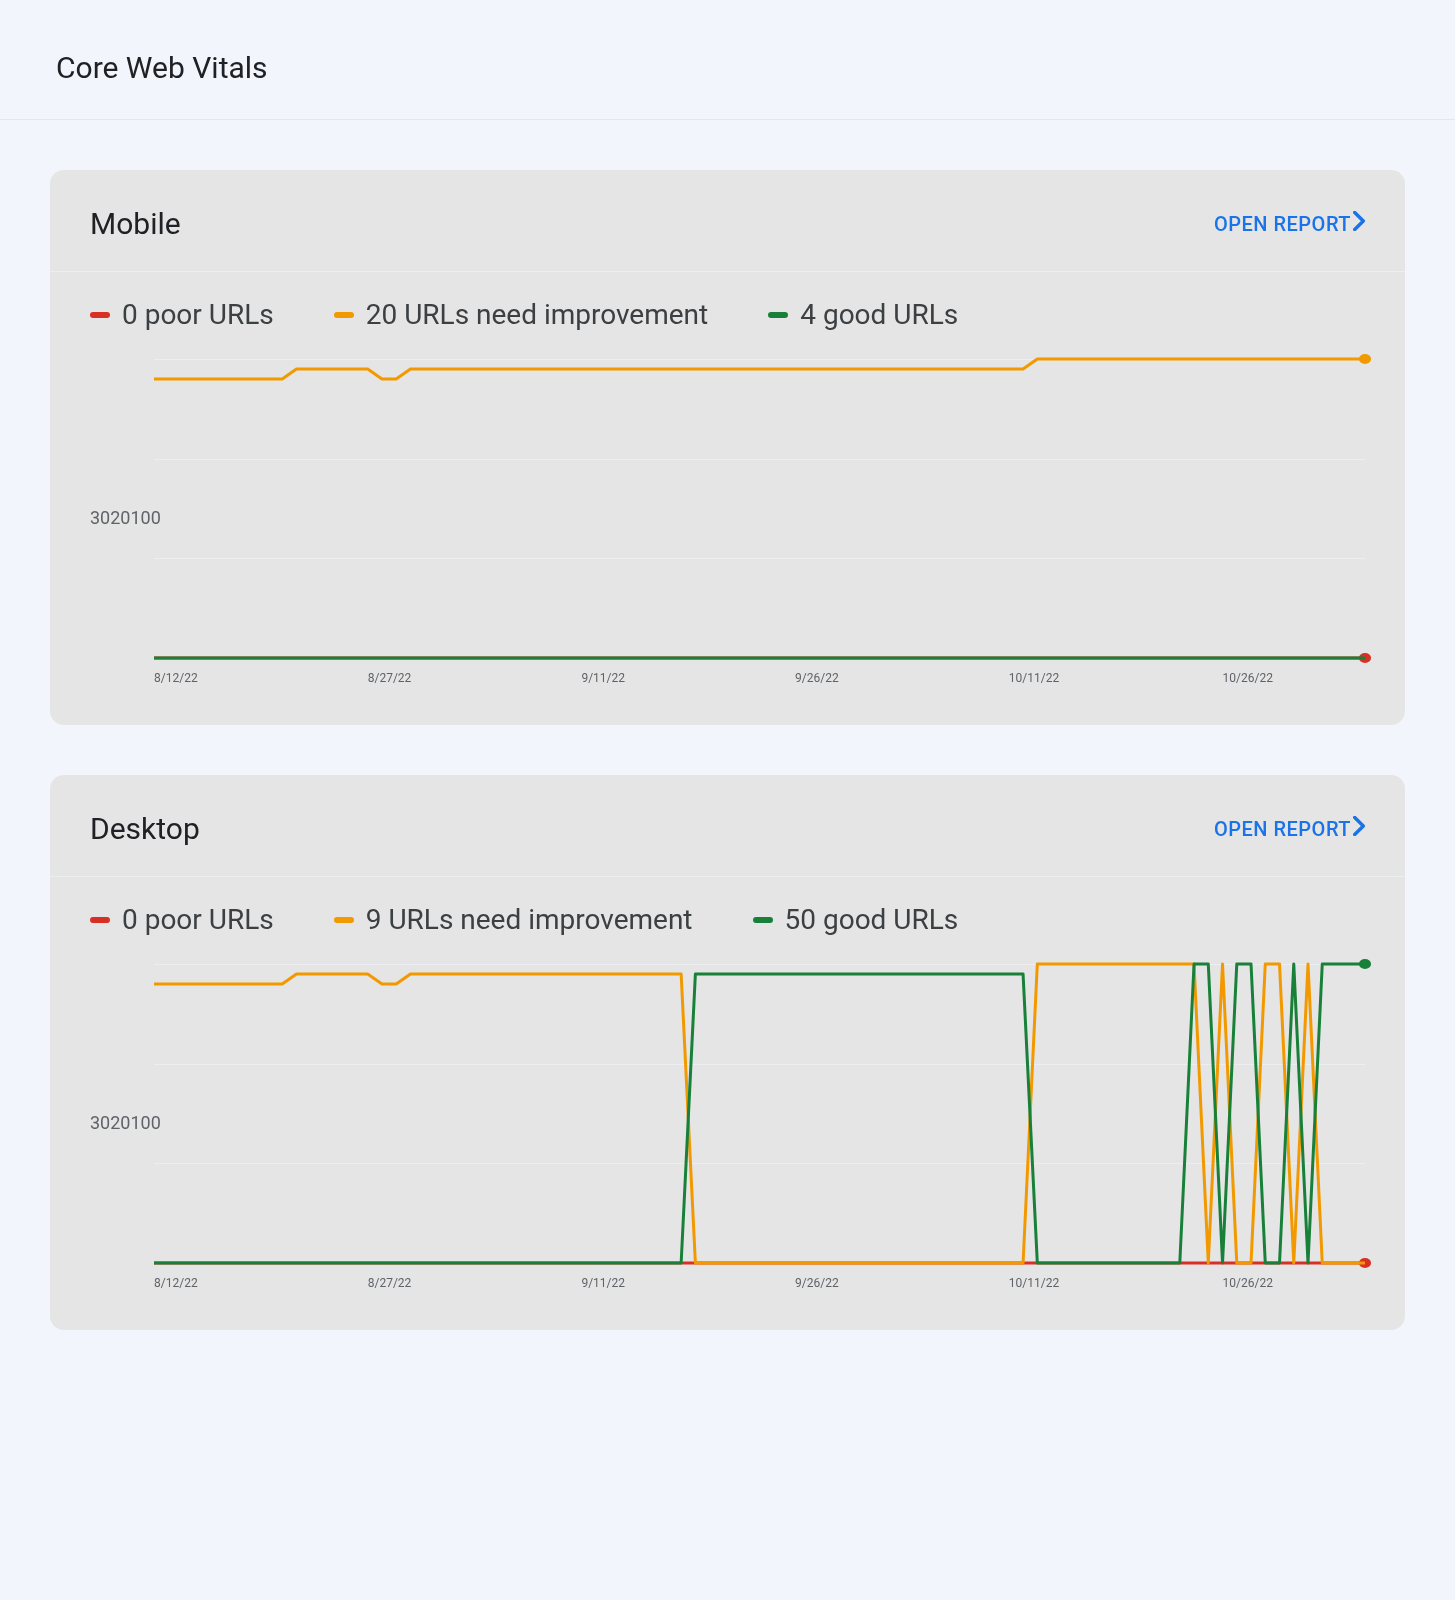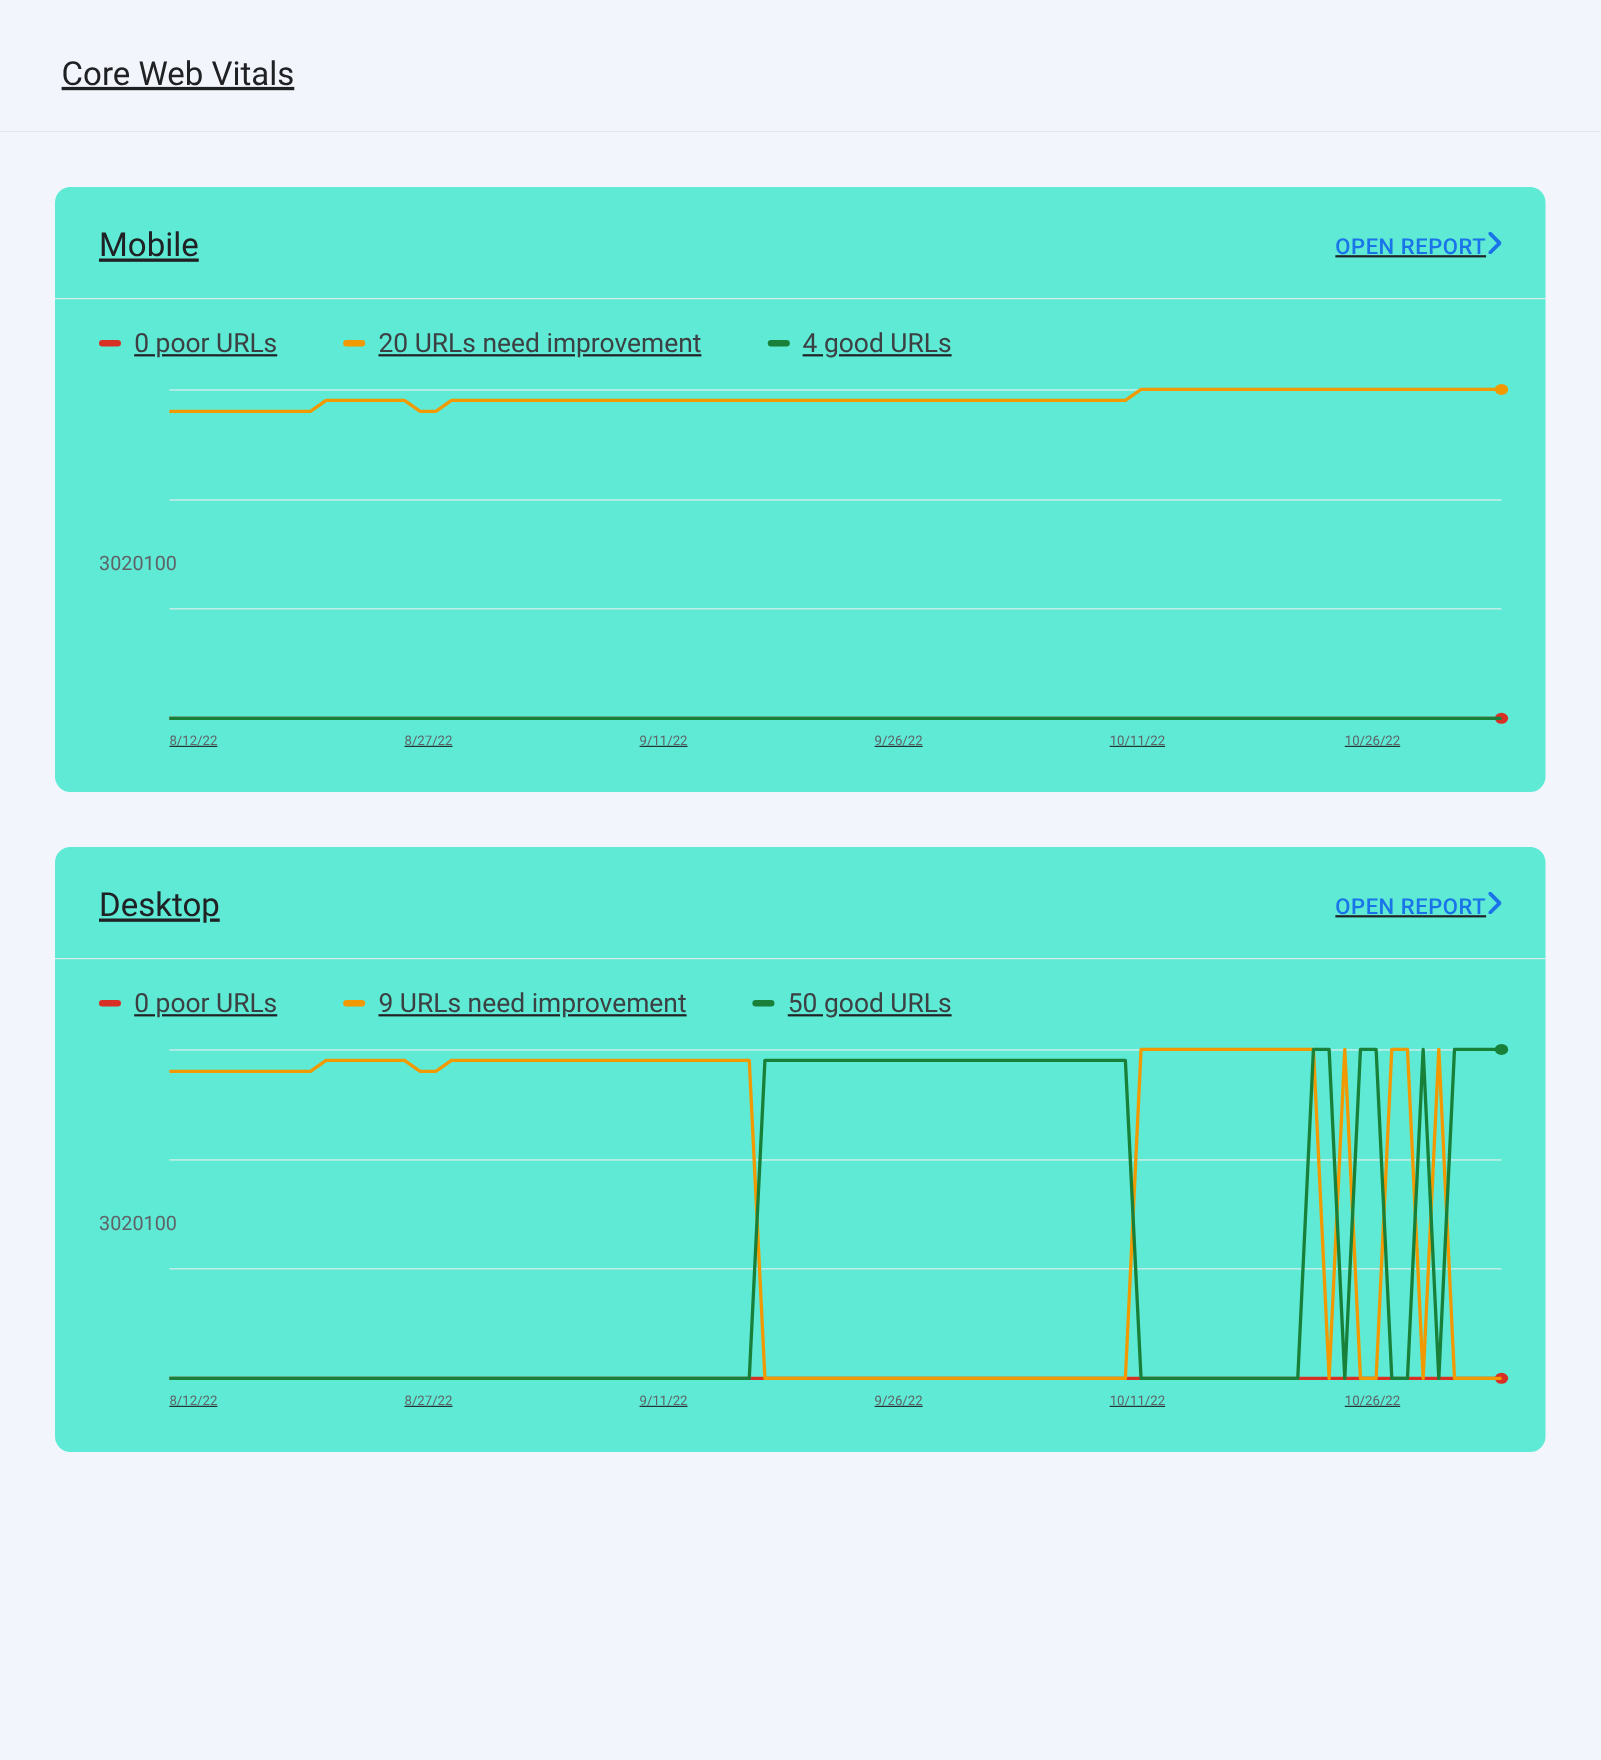--- a/index.html
+++ b/index.html
@@ -6,31 +6,30 @@
   body {
     margin: 0;
     padding: 0;
     background: #f3f5fc;
     font-family: 'Google Sans', Roboto, Arial, sans-serif;
     color: #202124;
   }
   .page-wrap {
     padding: 0 0 60px 0;
     width: 1455px;
-    text-decoration: underline;
   }
   .page-title {
     font-size: 30px;
     font-weight: 400;
     color: #202124;
     padding: 50px 0 34px 56px;
     border-bottom: 1px solid #e4e6ec;
   }
   .card {
-    background: #5eead4;
+    background: #e5e5e5;
     border-radius: 14px;
     margin: 50px 50px 0 50px;
     box-shadow: 0 0 0 rgba(0,0,0,0);
     overflow: hidden;
   }
   .card-header {
     display: flex;
     justify-content: space-between;
     align-items: center;
     padding: 36px 40px 30px 40px;
@@ -55,21 +54,21 @@
   .legend {
     display: flex;
     gap: 60px;
     padding: 26px 40px 8px 40px;
     align-items: center;
   }
   .legend-item {
     display: flex;
     align-items: center;
     gap: 12px;
-    font-size: 24px;
+    font-size: 28px;
     color: #3c4043;
   }
   .legend-swatch {
     width: 20px;
     height: 6px;
     border-radius: 3px;
   }
   .chart-area {
     position: relative;
     padding: 20px 40px 40px 40px;

